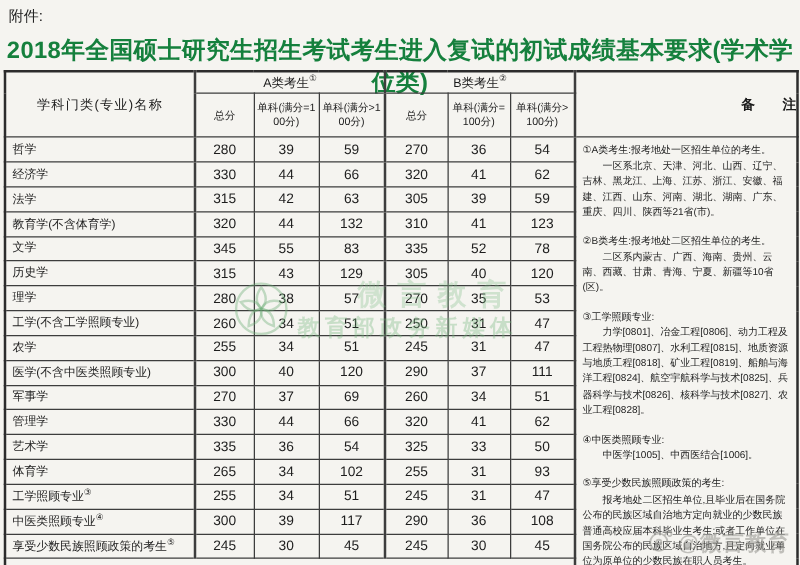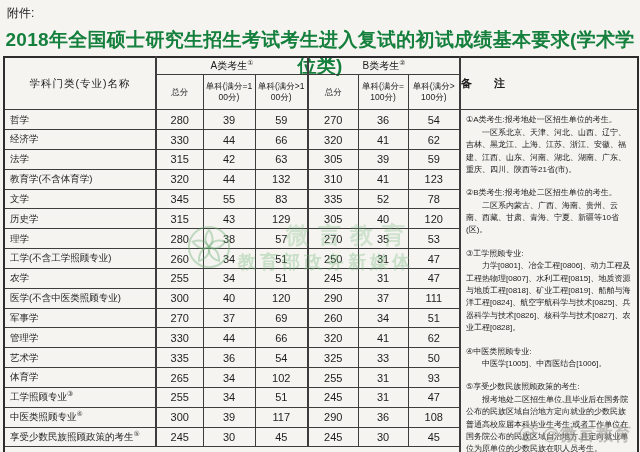--- a/index.html
+++ b/index.html
@@ -20,21 +20,21 @@
     border-collapse: collapse; table-layout: fixed;
     border: 2px solid #2c2c2c;
   }
   table.score td { border: 1px solid #3d3d3d; overflow: hidden; vertical-align: middle; }
   .gA, .gB, .gR { border-left-width: 2px !important; }
   .th { text-align: center; font-weight: 400; color: #1b1b1b; }
   .grp { font-size: 10px; height: 16px; padding: 1px 0; }
   .grp sup { font-size: 7px; }
   .small { font-size: 8.5px; line-height: 1.3; padding: 2px 2px; height: 35px; word-break: break-all; }
   .subj-h { font-size: 10.5px; letter-spacing: 1px; }
-  .rkh { font-size: 11px; text-align: left; font-weight: 700; }
+  .rkh { font-size: 11px; text-align: right; font-weight: 700; }
   .sub { font-size: 9.5px; padding: 0 2px 0 5px; height: 18.6px; white-space: nowrap; }
   .sub sup { font-size: 7px; }
   .num { font-size: 11px; text-align: center; height: 18.6px; }
   .ft { font-size: 9.5px; padding: 4px 5px; height: 23px; }
   .rk { vertical-align: top !important; padding: 4px 5px; font-size: 8px; line-height: 1.55; color: #222; }
   .rk .sec { margin-bottom: 11px; }
   .rk .p { text-indent: 2em; }
   
   .wm-center {
     position: absolute; left: 186px; top: 224px;

